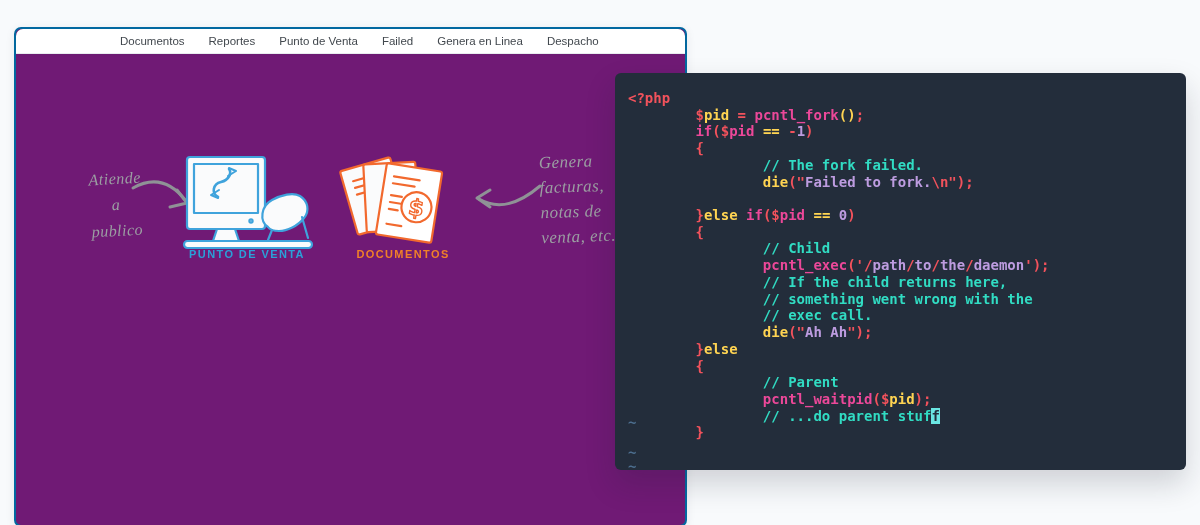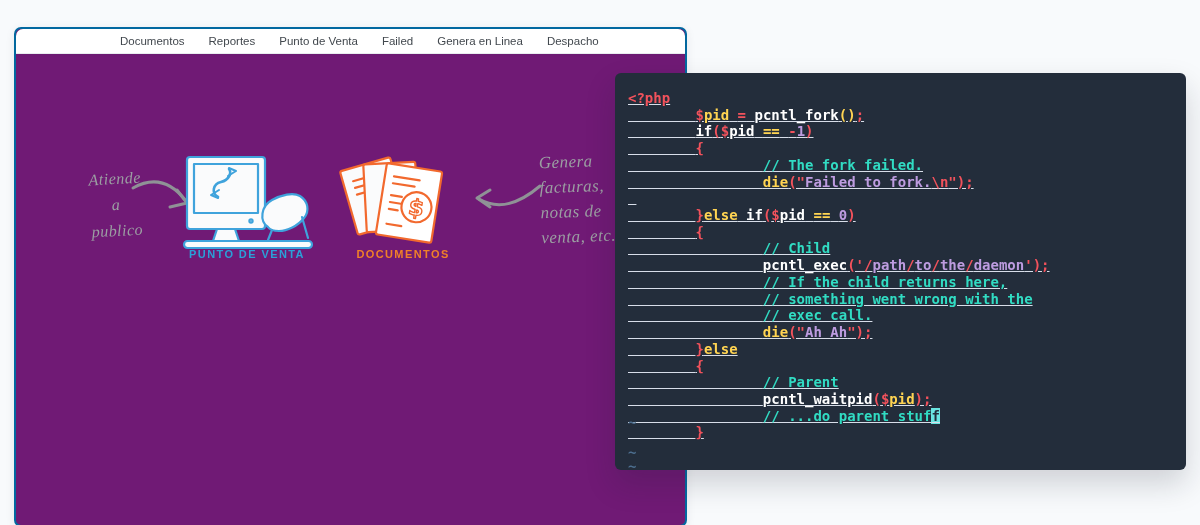--- a/index.html
+++ b/index.html
@@ -44,24 +44,24 @@
   .editor{
     position:absolute;left:615px;top:73px;width:571px;height:397px;
     background:#232d3b;border-radius:6px;z-index:3;
     box-shadow:0 14px 30px rgba(20,30,45,.18);
   }
   .code{
     position:absolute;left:13px;top:17px;right:6px;margin:0;
     font-family:"DejaVu Sans Mono",monospace;font-weight:bold;
     font-size:14px;line-height:16.72px;color:#d8dee9;
   }
-  .cl{white-space:pre;height:16.72px;text-decoration:underline;}
+  .cl{white-space:pre;height:16.72px;}
   .tk-r{color:#f2525c;}
   .tk-y{color:#ffd452;}
-  .tk-c{color:#ffffff;}
+  .tk-c{color:#ec4899;}
   .tk-t{color:#31dcc3;}
   .tk-m{color:#bd9ce0;}
   .tk-p{color:#d8dee9;}
   .tk-k{background:#6ae6e2;color:#232d3b;}
   .tilde{
     position:absolute;left:13px;
     font-family:"DejaVu Sans Mono",monospace;font-weight:bold;
     font-size:14px;line-height:16.72px;color:#4c6e8e;
   }
   .tilde1{top:341px;} .tilde2{top:371px;} .tilde3{top:385px;}

